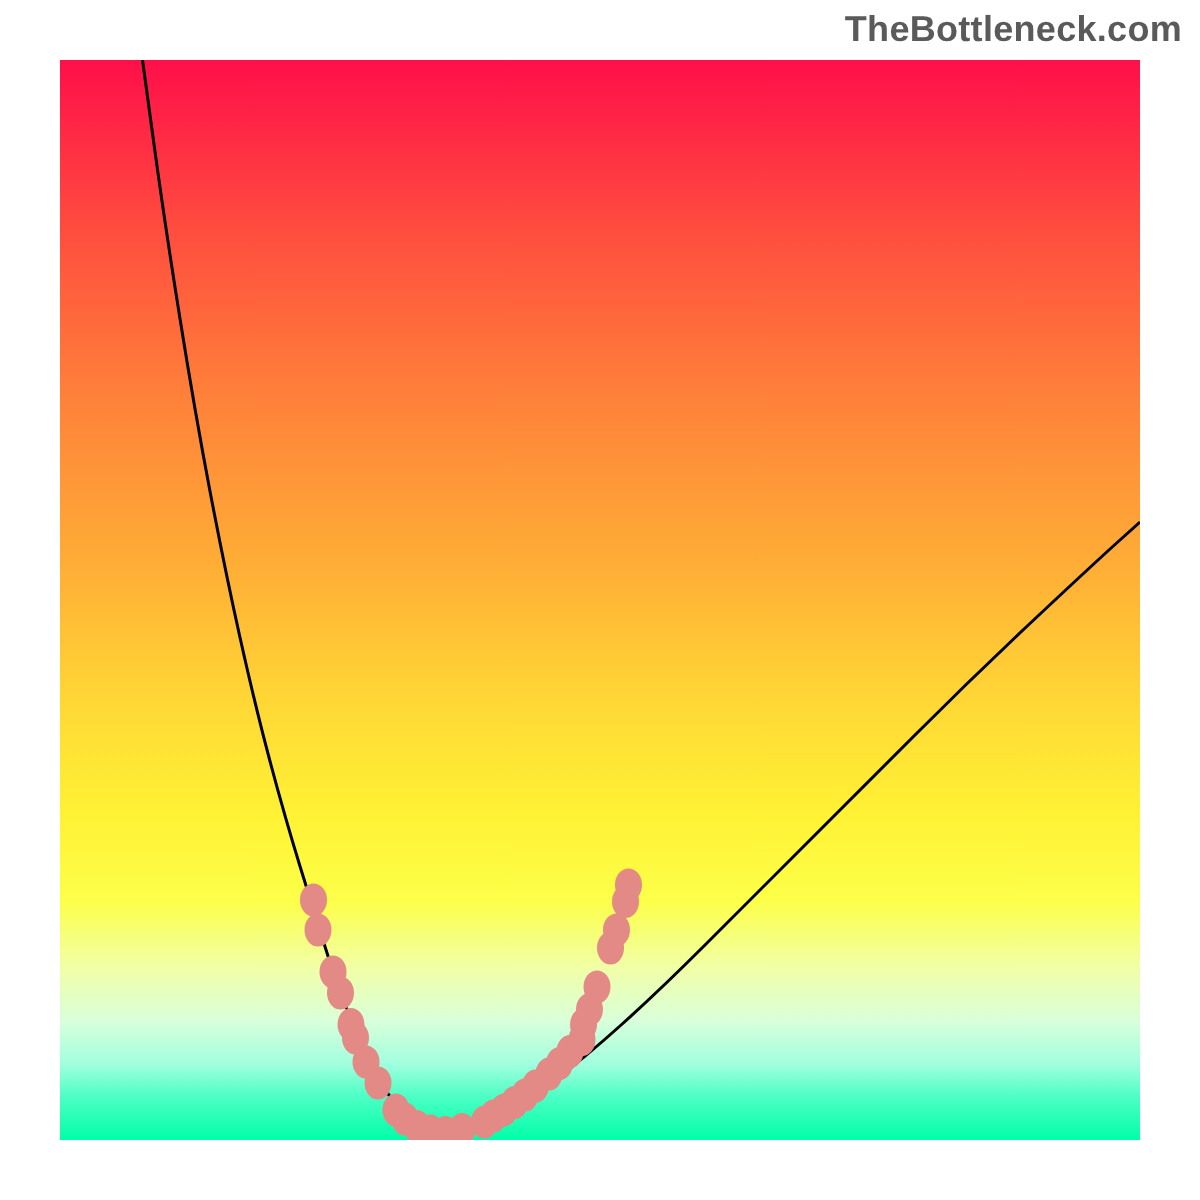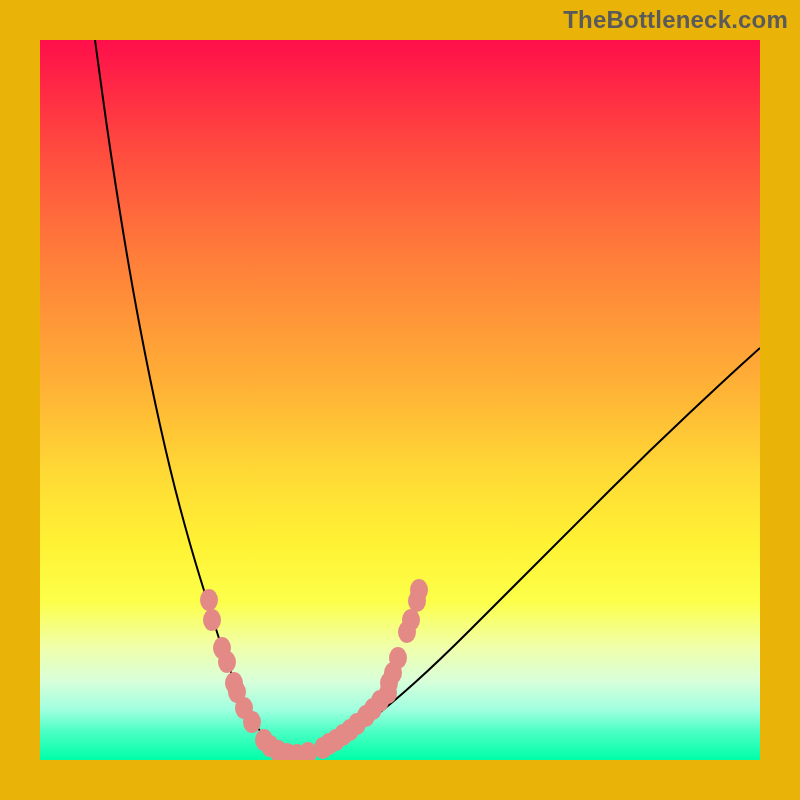--- a/index.html
+++ b/index.html
@@ -7,21 +7,21 @@
     padding: 0;
     width: 800px;
     height: 800px;
     overflow: hidden;
     background: #000;
   }
   .container {
     position: relative;
     width: 800px;
     height: 800px;
-    background: #eab308;
+    background: #ffffff;
   }
   .plot-area {
     position: absolute;
     left: 40px;
     top: 40px;
     width: 720px;
     height: 720px;
     
     background: linear-gradient(
       to bottom,

